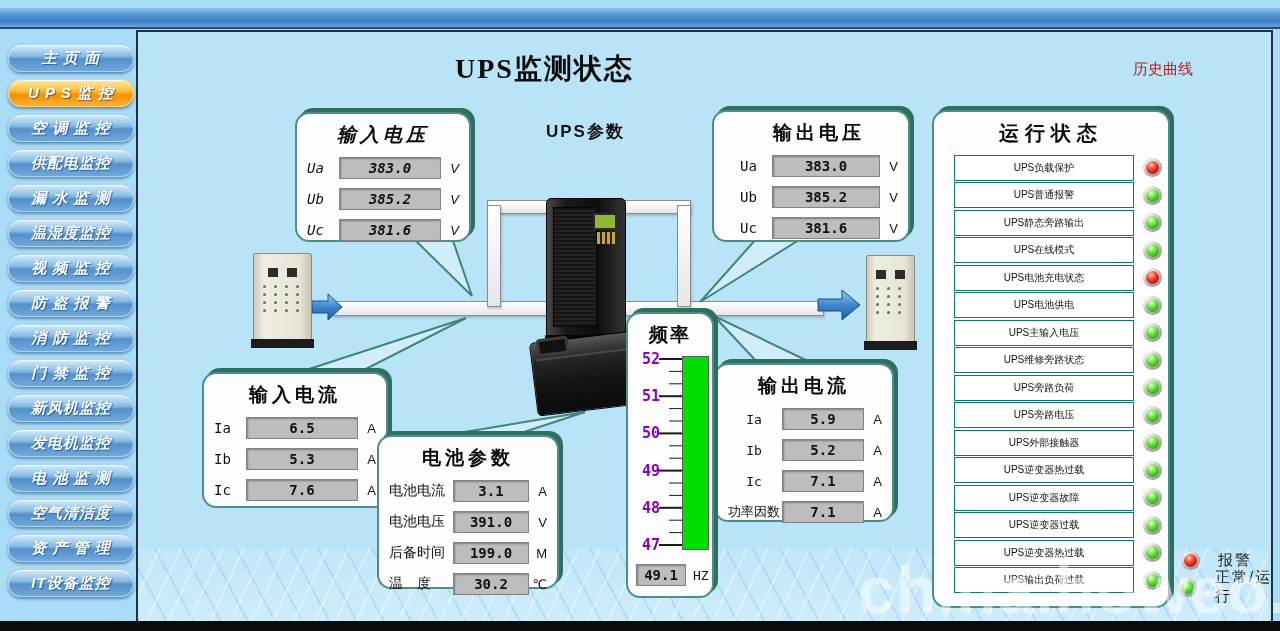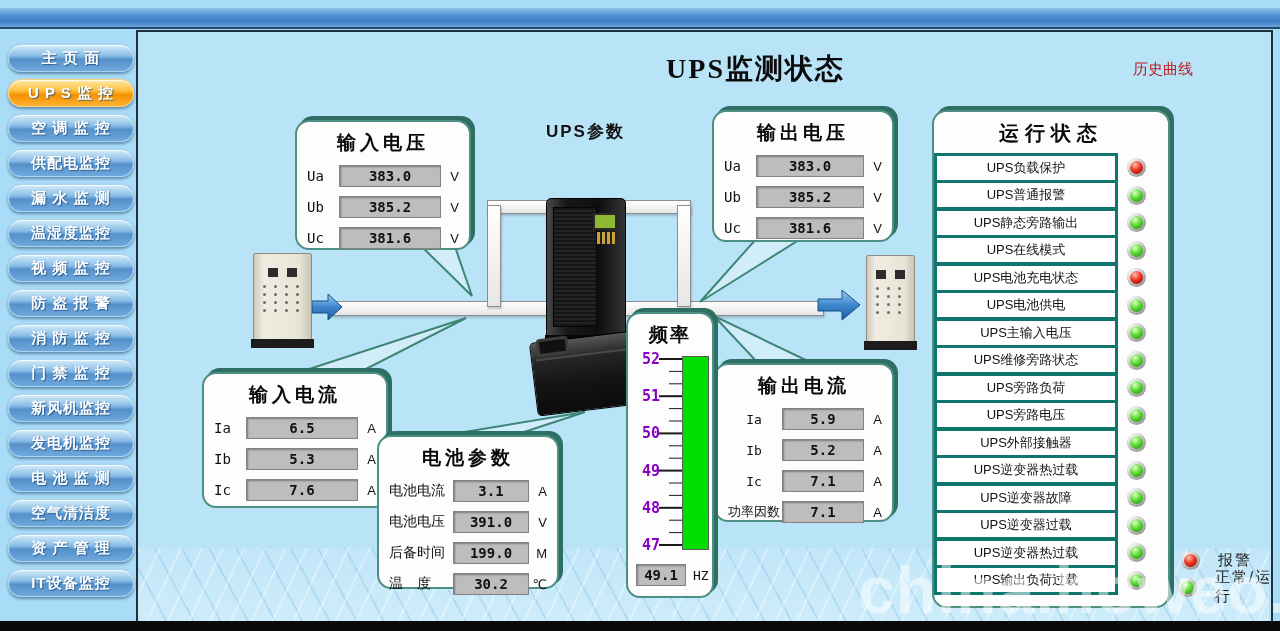--- a/index.html
+++ b/index.html
@@ -16,25 +16,25 @@
          background:
            repeating-linear-gradient(115deg,rgba(255,255,255,.35) 0 2px,rgba(255,255,255,0) 2px 19px),
            repeating-linear-gradient(62deg,rgba(150,200,235,.45) 0 2px,rgba(255,255,255,0) 2px 24px),
            linear-gradient(rgba(255,255,255,.10),rgba(255,255,255,.30));}
   
   .sidebar{position:absolute;left:8px;top:44px;width:126px;display:flex;flex-direction:column;gap:7px;z-index:5;}
   .side-btn{height:26px;line-height:26px;text-align:center;font-size:15px;font-weight:bold;color:#fff;
         letter-spacing:1px;border-radius:13px;border:1px solid #a8d4f0;cursor:pointer;
         background:linear-gradient(to bottom,#d6ecfa 0%,#86bce6 42%,#5590ca 55%,#6fa9dc 100%);
         text-shadow:1px 1px 1px rgba(10,60,110,.65);
-        box-shadow:0 2px 3px rgba(0,40,90,.45), inset 0 1px 1px rgba(255,255,255,.85);}
+        box-shadow:0 2px 3px rgba(0,40,90,.45), inset 0 1px 1px rgba(255,255,255,.85);font-style:italic;}
   .side-btn.active{background:linear-gradient(to bottom,#ffe9a6 0%,#ffc040 40%,#f39000 58%,#ffb333 100%);
         border-color:#ffd27a;}
   
-  .page-title{position:absolute;left:455px;top:50px;width:390px;text-align:right;z-index:4;
+  .page-title{position:absolute;left:455px;top:50px;width:390px;text-align:left;z-index:4;
         font-family:"Liberation Serif","DejaVu Serif",serif;font-size:28px;font-weight:bold;letter-spacing:2px;color:#0b0b0b;}
   .history-link{position:absolute;left:1133px;top:60px;font-size:15px;color:#b91c1c;cursor:pointer;z-index:4;}
   .diagram-label{position:absolute;left:546px;top:120px;font-size:17px;font-weight:bold;letter-spacing:2px;z-index:4;}
   
   .panel{position:absolute;background:#fdfdfd;border:2px solid #4e8f83;border-radius:14px;
          box-shadow:4px -4px 0 #2e6f63;z-index:6;}
   .panel-title{font-weight:bold;font-size:19px;text-align:center;margin-top:8px;letter-spacing:4px;color:#0a0a0a;}
   .mrow{display:flex;align-items:center;padding:0 10px;margin-top:9px;}
   .mlabel{width:32px;font-size:14px;font-family:"DejaVu Sans Mono","Liberation Mono",monospace;color:#111;}
   .mbox{flex:1;background:#bdbdbd;border:1px solid #838383;height:20px;line-height:20px;text-align:center;
@@ -49,22 +49,22 @@
         font-family:"DejaVu Sans Mono",monospace;}
   .fq-bar{position:absolute;left:48px;top:0;width:25px;height:192px;background:#00e000;border:1px solid #5a5a5a;}
   .fq-ticks{position:absolute;left:22px;top:0;}
   .fq-readout{position:absolute;left:8px;bottom:10px;display:flex;align-items:center;}
   .fq-box{width:48px;height:20px;line-height:20px;text-align:center;background:#bdbdbd;border:1px solid #838383;
         font-size:14px;font-weight:bold;font-family:"DejaVu Sans Mono",monospace;box-shadow:inset 1px 1px 2px rgba(0,0,0,.35);}
   .fq-unit{margin-left:7px;font-size:13px;font-family:"DejaVu Sans Mono",monospace;}
   
   .status-rows{position:absolute;left:0;top:42px;width:100%;}
   .srow{display:flex;align-items:center;height:27.5px;}
-  .sbar{margin-left:0;width:178px;height:24px;background:#fff;border:3px solid #0f766e;
-        display:flex;align-items:center;justify-content:center;font-size:13px;color:#111;cursor:pointer;}
+  .sbar{margin-left:20px;width:178px;height:24px;background:#fff;border:1px solid #0f766e;
+        display:flex;align-items:center;justify-content:center;font-size:10px;color:#111;cursor:pointer;}
   .led{width:19px;height:19px;margin-left:9px;border-radius:50%;flex:0 0 auto;
        background:radial-gradient(circle at 35% 30%,#ffffff 0%,#e0e0e0 30%,#9a9a9a 75%,#6f6f6f 100%);
        display:flex;align-items:center;justify-content:center;}
   .led i{display:block;width:13px;height:13px;border-radius:50%;}
   .led.alarm i{background:radial-gradient(circle at 38% 28%,#ffc0b0 0%,#ee3620 45%,#9a0000 95%);}
   .led.normal i{background:radial-gradient(circle at 38% 28%,#e0ffc8 0%,#57d830 48%,#1d8c00 95%);}
   
   .bus{position:absolute;background:linear-gradient(#ffffff,#e6e6e6);border:1px solid #8d8d8d;z-index:1;
        box-shadow:1px 2px 2px rgba(0,0,0,.18);}
   .connectors{position:absolute;left:0;top:0;z-index:2;pointer-events:none;}
@@ -206,39 +206,39 @@
   <div class="ups-screen"></div>
   <div class="ups-keys"></div>
   <div class="ups-base"></div>
 </div>
 <div class="pole"></div>
 <div class="device battery">
   <div class="bat-handle"></div>
   <div class="bat-line"></div>
 </div>
 
-<div class="panel" id="p-iv" style="left:295px;top:120px;width:172px;height:126px;">
+<div class="panel" id="p-iv" style="left:295px;top:112px;width:172px;height:126px;font-style:italic;">
   <div class="panel-title">输入电压</div>
 <div class="mrow">
       <span class="mlabel">Ua</span>
       <span class="mbox">383.0</span>
       <span class="munit">V</span>
     </div>
     <div class="mrow">
       <span class="mlabel">Ub</span>
       <span class="mbox">385.2</span>
       <span class="munit">V</span>
     </div>
     <div class="mrow">
       <span class="mlabel">Uc</span>
       <span class="mbox">381.6</span>
       <span class="munit">V</span>
     </div>
   </div>
-<div class="panel" id="p-ov" style="left:712px;top:110px;width:178px;height:128px;">
+<div class="panel" id="p-ov" style="left:712px;top:110px;width:178px;height:128px;padding-left:16px;">
   <div class="panel-title">输出电压</div>
 <div class="mrow">
       <span class="mlabel">Ua</span>
       <span class="mbox">383.0</span>
       <span class="munit">V</span>
     </div>
     <div class="mrow">
       <span class="mlabel">Ub</span>
       <span class="mbox">385.2</span>
       <span class="munit">V</span>

